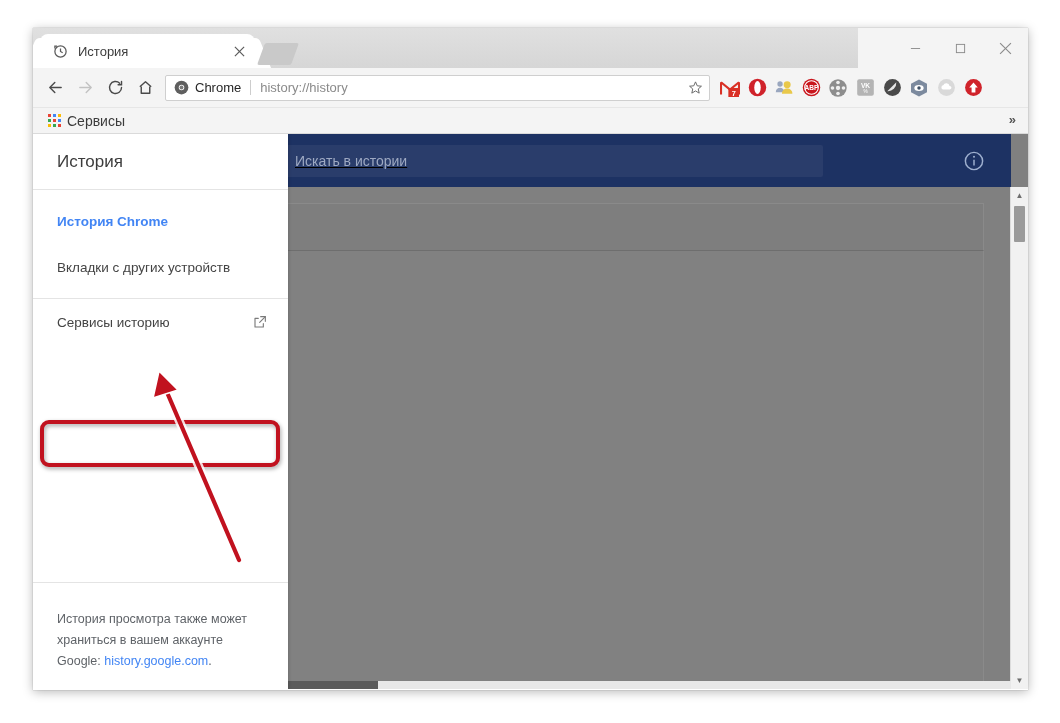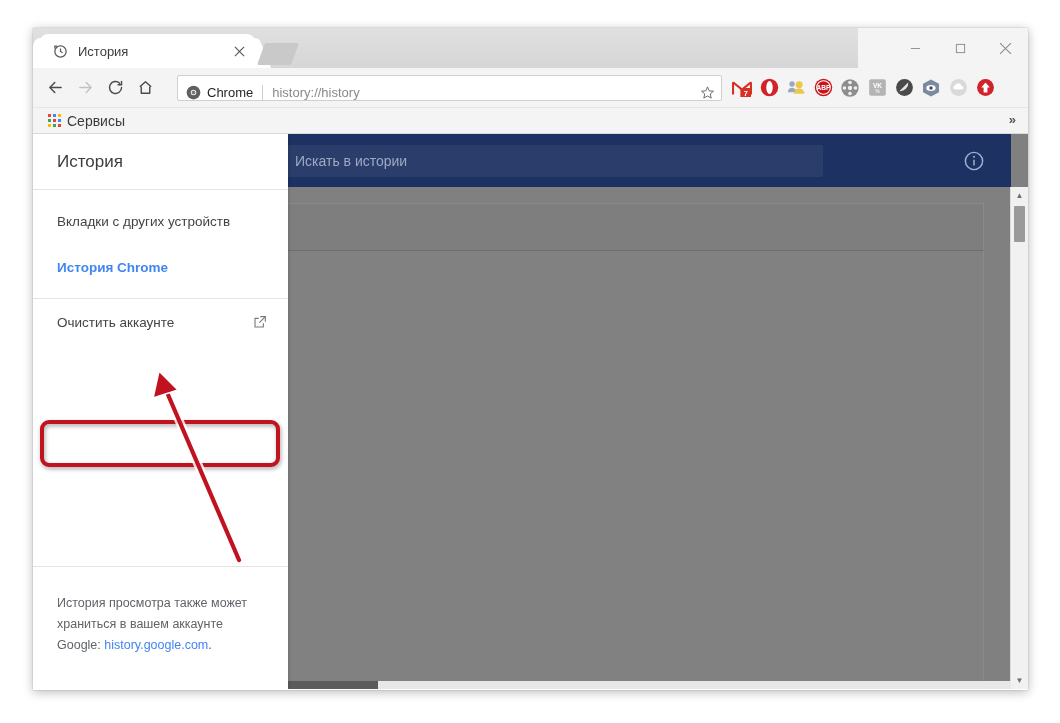--- a/index.html
+++ b/index.html
@@ -132,26 +132,26 @@
     width: 28px; height: 28px;
     display: flex; align-items: center; justify-content: center;
     margin-right: 2px;
     color: #4a4a4a;
   }
   .navbtn.disabled { color: #c0c0c0; }
 
   .omnibox {
     flex: 0 0 545px;
     height: 26px;
-    margin-left: 16px;
+    margin-left: 4px;
     background: #ffffff;
     border: 1px solid #cfcfcf;
     border-radius: 2px;
     display: flex;
-    align-items: flex-end;
+    align-items: center;
     padding: 0 6px 0 8px;
     box-sizing: border-box;
   }
   .omni-chrome-icon { width: 15px; height: 15px; flex: 0 0 15px; }
   .omni-scheme {
     font-size: 13px;
     color: #262626;
     margin-left: 6px;
     white-space: nowrap;
   }
@@ -241,20 +241,21 @@
     left: 250px;
     top: 11px;
     width: 540px;
     height: 32px;
     background: #2a3d6b;
     border-radius: 2px;
     display: flex;
     align-items: center;
     padding-left: 12px;
     box-sizing: border-box;
+    text-decoration: underline;
   }
   .history-search .ph {
     font-size: 14px;
     color: #9ea9c2;
   }
   .history-info {
     position: absolute;
     right: 26px;
     top: 16px;
     width: 22px; height: 22px;
@@ -370,21 +371,21 @@
   }
   .sb-item.link {
     justify-content: space-between;
     height: 46px;
   }
   .sb-ext-icon { width: 16px; height: 16px; color: #7a7a7a; }
 
   .sb-footer {
     position: absolute;
     left: 0;
-    top: 432px;
+    top: 448px;
     right: 0;
     border-top: 1px solid #e4e4e4;
     padding: 26px 24px 0 24px;
     font-size: 12.5px;
     line-height: 21px;
     color: #5f6368;
     box-sizing: border-box;
   }
   .sb-footer a { color: #4285f4; text-decoration: none; }
 
@@ -634,29 +635,29 @@
       </div>
 
       <div class="hscroll">
         <div class="hthumb"></div>
       </div>
 
       <div class="sidebar">
         <div class="sb-title">История</div>
 
         <div class="sb-group">
+          <div class="sb-item active">
+            <span>История Chrome</span>
+          </div>
           <div class="sb-item">
             <span>Вкладки с других устройств</span>
           </div>
-          <div class="sb-item active">
-            <span>История Chrome</span>
-          </div>
           <div class="sb-divider"></div>
           <div class="sb-item link">
-            <span>Очистить аккаунте</span>
+            <span>Сервисы историю</span>
             <span class="sb-ext-icon">
               <svg width="16" height="16" viewBox="0 0 24 24" fill="none" stroke="#7a7a7a" stroke-width="1.7" stroke-linecap="round" stroke-linejoin="round">
                 <polyline points="13,4 20,4 20,11"></polyline>
                 <line x1="20" y1="4" x2="11.5" y2="12.5"></line>
                 <path d="M17 14.5V19.5H4.5V6.5H9.5"></path>
               </svg>
             </span>
           </div>
         </div>
 

